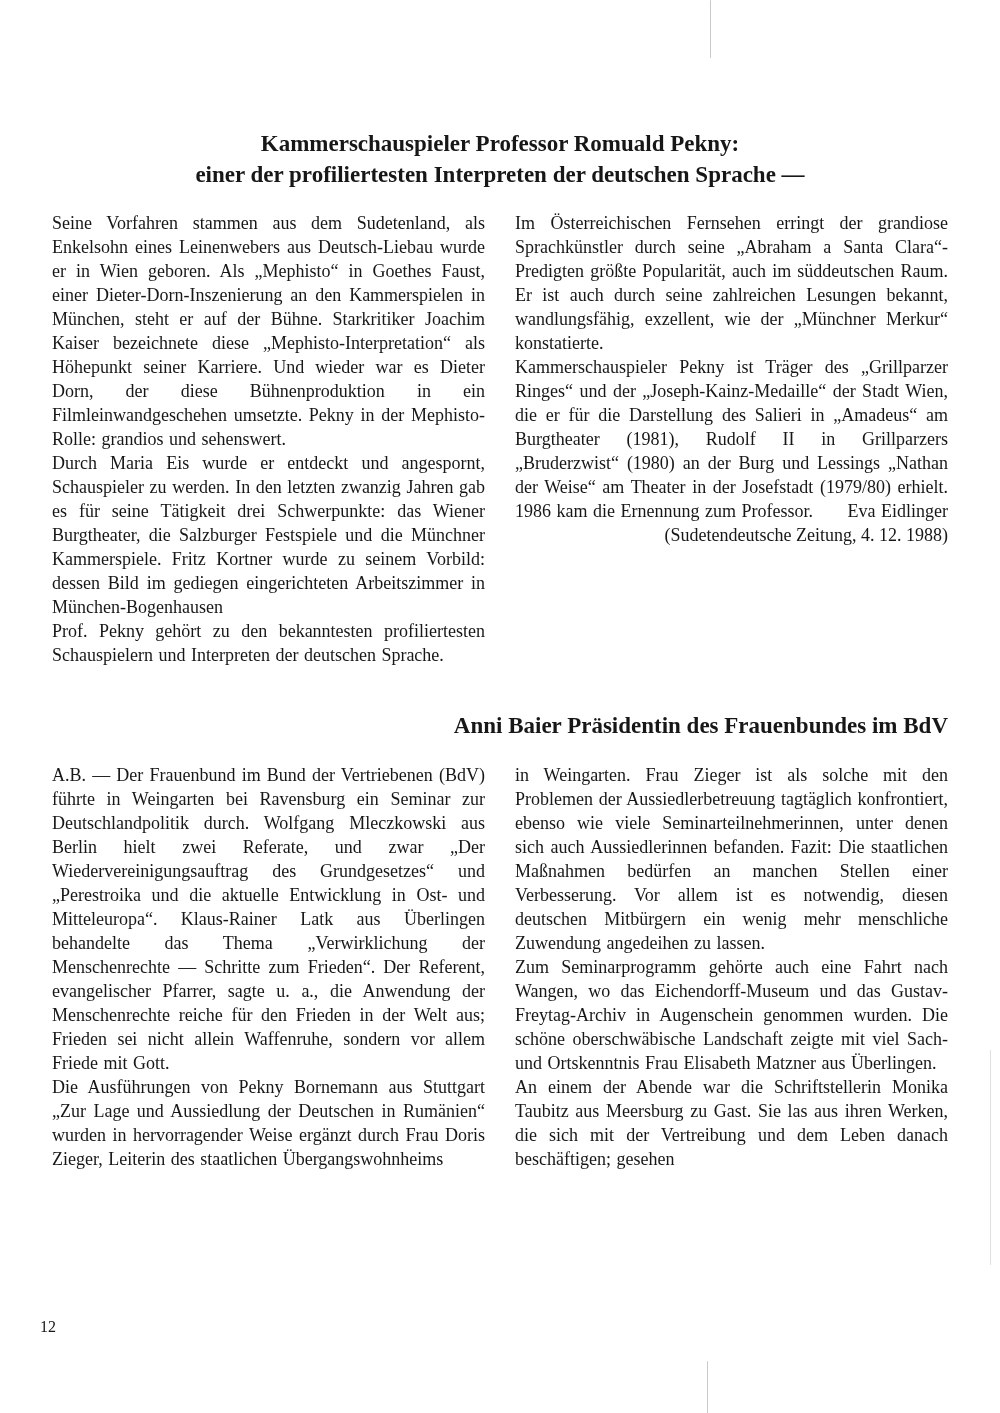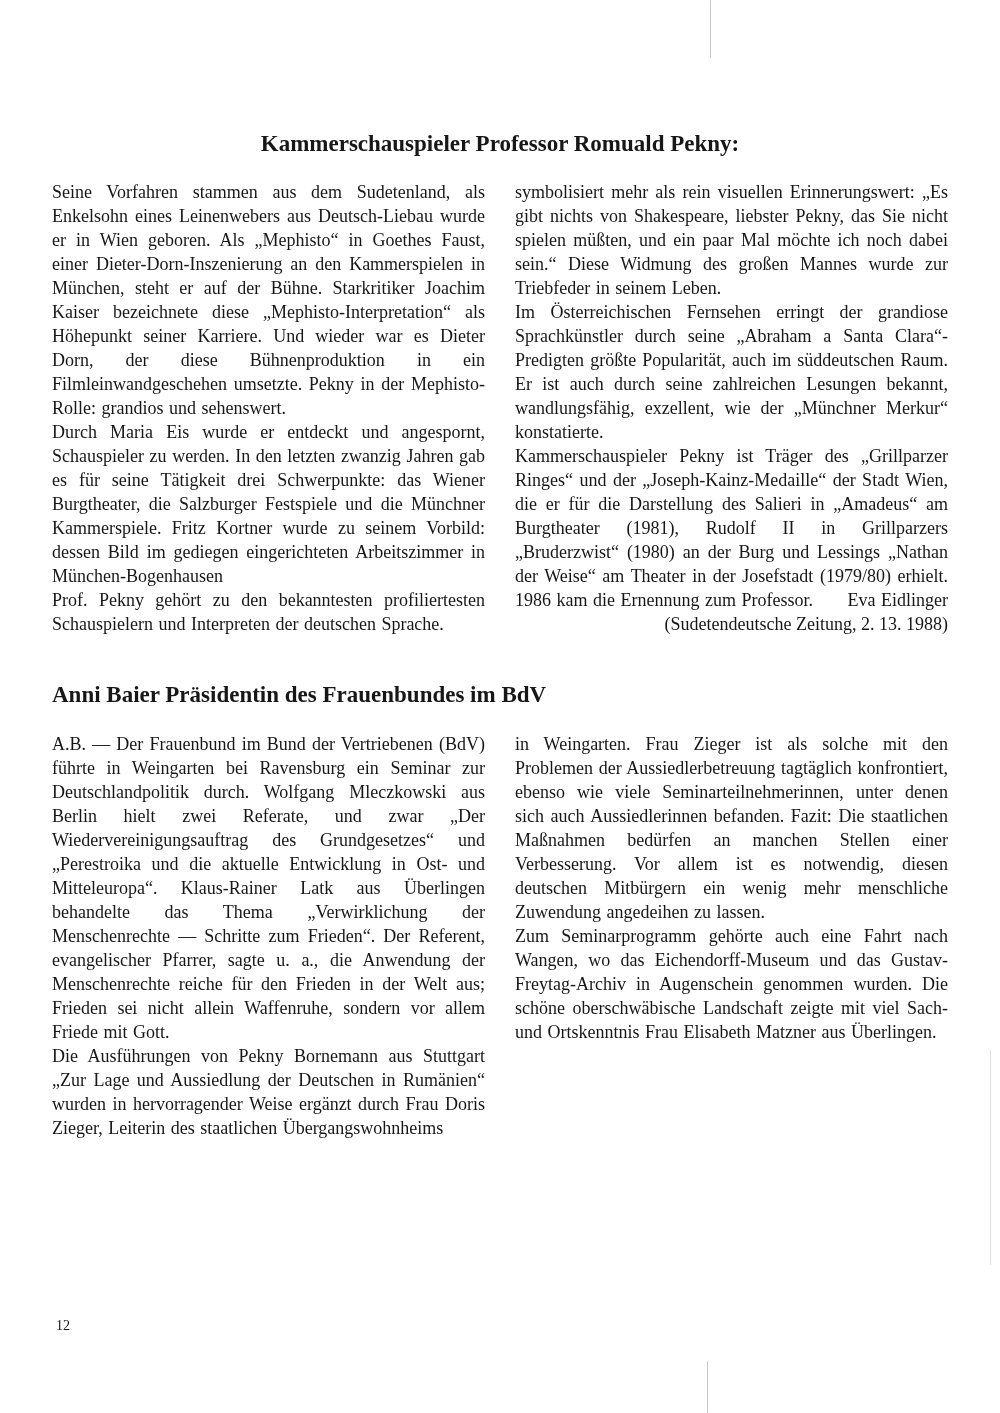--- a/index.html
+++ b/index.html
@@ -39,31 +39,31 @@
     margin: 0;
     text-align: justify;
     hyphens: auto;
     -webkit-hyphens: auto;
     word-spacing: 1px;
   }
   .para::after { content: ""; display: block; clear: none; }
   .byline { float: right; }
   .source { text-align: right; clear: both; }
   .article2-title {
-    text-align: left;
+    text-align: right;
     font-weight: bold;
     font-size: 23px;
     line-height: 30px;
     margin: 44px 0 22px 0;
   }
   .page-number {
     position: absolute;
-    left: 56px;
+    left: 40px;
     top: 1318px;
-    font-size: 14px;
+    font-size: 16px;
     font-family: Liberation Serif, serif;
   }
   .scan-line {
     position: absolute;
     width: 1px;
     background: #c9c9c9;
   }
   .scan-line-top { left: 710px; top: 0; height: 58px; }
   .scan-line-bottom { left: 707px; bottom: 0; height: 52px; }
   .scan-line-right { left: 990px; top: 1050px; height: 215px; background: #e0e0e0; }
@@ -72,47 +72,48 @@
 <body>
 
 <div class="page">
 
   <div class="scan-line scan-line-top"></div>
   <div class="scan-line scan-line-bottom"></div>
   <div class="scan-line scan-line-right"></div>
 
   <header class="article-header">
     <span class="title-line">Kammerschauspieler Professor Romuald Pekny:</span>
+    <span class="title-line">einer der profiliertesten Interpreten der deutschen Sprache —</span>
   </header>
 
   <section class="columns">
     <div class="col">
       <p class="para">Seine Vorfahren stammen aus dem Sudetenland, als Enkelsohn eines Leinenwebers aus Deutsch-Liebau wurde er in Wien geboren. Als „Mephisto“ in Goethes Faust, einer Dieter-Dorn-Inszenierung an den Kammerspielen in München, steht er auf der Bühne. Starkritiker Joachim Kaiser bezeichnete diese „Mephisto-Interpretation“ als Höhepunkt seiner Karriere. Und wieder war es Dieter Dorn, der diese Bühnenproduktion in ein Filmleinwandgeschehen umsetzte. Pekny in der Mephisto-Rolle: grandios und sehenswert.</p>
       <p class="para">Durch Maria Eis wurde er entdeckt und angespornt, Schauspieler zu werden. In den letzten zwanzig Jahren gab es für seine Tätigkeit drei Schwerpunkte: das Wiener Burgtheater, die Salzburger Festspiele und die Münchner Kammerspiele. Fritz Kortner wurde zu seinem Vorbild: dessen Bild im gediegen eingerichteten Arbeitszimmer in München-Bogenhausen</p>
       <p class="para">Prof. Pekny gehört zu den bekanntesten profiliertesten Schauspielern und Interpreten der deutschen Sprache.</p>
     </div>
     <div class="col">
-      <p class="para">symbolisiert mehr als rein visuellen Erinnerungswert: „Es gibt nichts von Shakespeare, liebster Pekny, das Sie nicht spielen müßten, und ein paar Mal möchte ich noch dabei sein.“ Diese Widmung des großen Mannes wurde zur Triebfeder in seinem Leben.</p>
       <p class="para">Im Österreichischen Fernsehen erringt der grandiose Sprachkünstler durch seine „Abraham a Santa Clara“-Predigten größte Popularität, auch im süddeutschen Raum. Er ist auch durch seine zahlreichen Lesungen bekannt, wandlungsfähig, exzellent, wie der „Münchner Merkur“ konstatierte.</p>
       <p class="para">
         <span>Kammerschauspieler Pekny ist Träger des „Grillparzer Ringes“ und der „Joseph-Kainz-Medaille“ der Stadt Wien, die er für die Darstellung des Salieri in „Amadeus“ am Burgtheater (1981), Rudolf II in Grillparzers „Bruderzwist“ (1980) an der Burg und Lessings „Nathan der Weise“ am Theater in der Josefstadt (1979/80) erhielt. 1986 kam die Ernennung zum Professor.</span>
         <span class="byline">Eva Eidlinger</span>
       </p>
-      <div class="source">(Sudetendeutsche Zeitung, 2. 13. 1988)</div>
+      <div class="source">(Sudetendeutsche Zeitung, 4. 12. 1988)</div>
     </div>
   </section>
 
   <h2 class="article2-title">Anni Baier Präsidentin des Frauenbundes im BdV</h2>
 
   <section class="columns">
     <div class="col">
       <p class="para">A.B. — Der Frauenbund im Bund der Vertriebenen (BdV) führte in Weingarten bei Ravensburg ein Seminar zur Deutschlandpolitik durch. Wolfgang Mleczkowski aus Berlin hielt zwei Referate, und zwar „Der Wiedervereinigungsauftrag des Grundgesetzes“ und „Perestroika und die aktuelle Entwicklung in Ost- und Mitteleuropa“. Klaus-Rainer Latk aus Überlingen behandelte das Thema „Verwirklichung der Menschenrechte — Schritte zum Frieden“. Der Referent, evangelischer Pfarrer, sagte u. a., die Anwendung der Menschenrechte reiche für den Frieden in der Welt aus; Frieden sei nicht allein Waffenruhe, sondern vor allem Friede mit Gott.</p>
       <p class="para">Die Ausführungen von Pekny Bornemann aus Stuttgart „Zur Lage und Aussiedlung der Deutschen in Rumänien“ wurden in hervorragender Weise ergänzt durch Frau Doris Zieger, Leiterin des staatlichen Übergangswohnheims</p>
     </div>
     <div class="col">
       <p class="para">in Weingarten. Frau Zieger ist als solche mit den Problemen der Aussiedlerbetreuung tagtäglich konfrontiert, ebenso wie viele Seminarteilnehmerinnen, unter denen sich auch Aussiedlerinnen befanden. Fazit: Die staatlichen Maßnahmen bedürfen an manchen Stellen einer Verbesserung. Vor allem ist es notwendig, diesen deutschen Mitbürgern ein wenig mehr menschliche Zuwendung angedeihen zu lassen.</p>
       <p class="para">Zum Seminarprogramm gehörte auch eine Fahrt nach Wangen, wo das Eichendorff-Museum und das Gustav-Freytag-Archiv in Augenschein genommen wurden. Die schöne oberschwäbische Landschaft zeigte mit viel Sach- und Ortskenntnis Frau Elisabeth Matzner aus Überlingen.</p>
+      <p class="para">An einem der Abende war die Schriftstellerin Monika Taubitz aus Meersburg zu Gast. Sie las aus ihren Werken, die sich mit der Vertreibung und dem Leben danach beschäftigen; gesehen</p>
     </div>
   </section>
 
   <div class="page-number">12</div>
 
 </div>
 
 </body></html>

